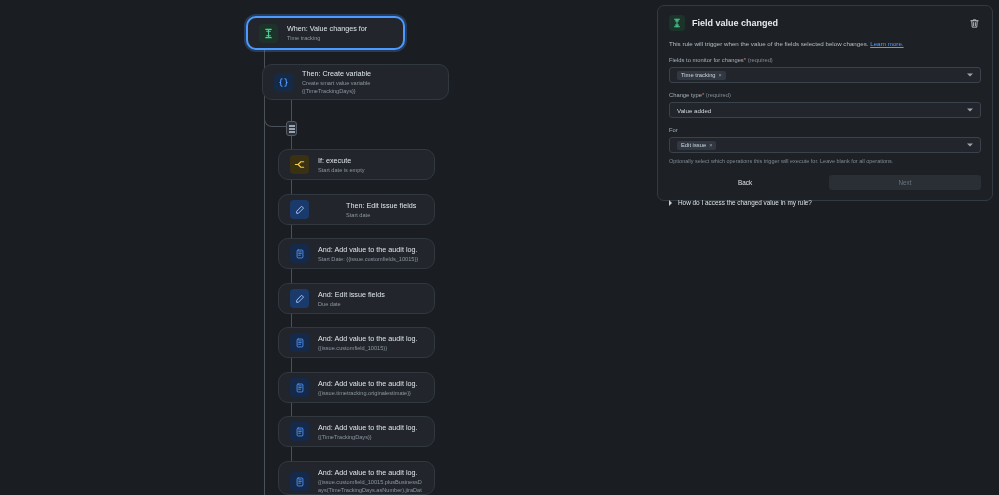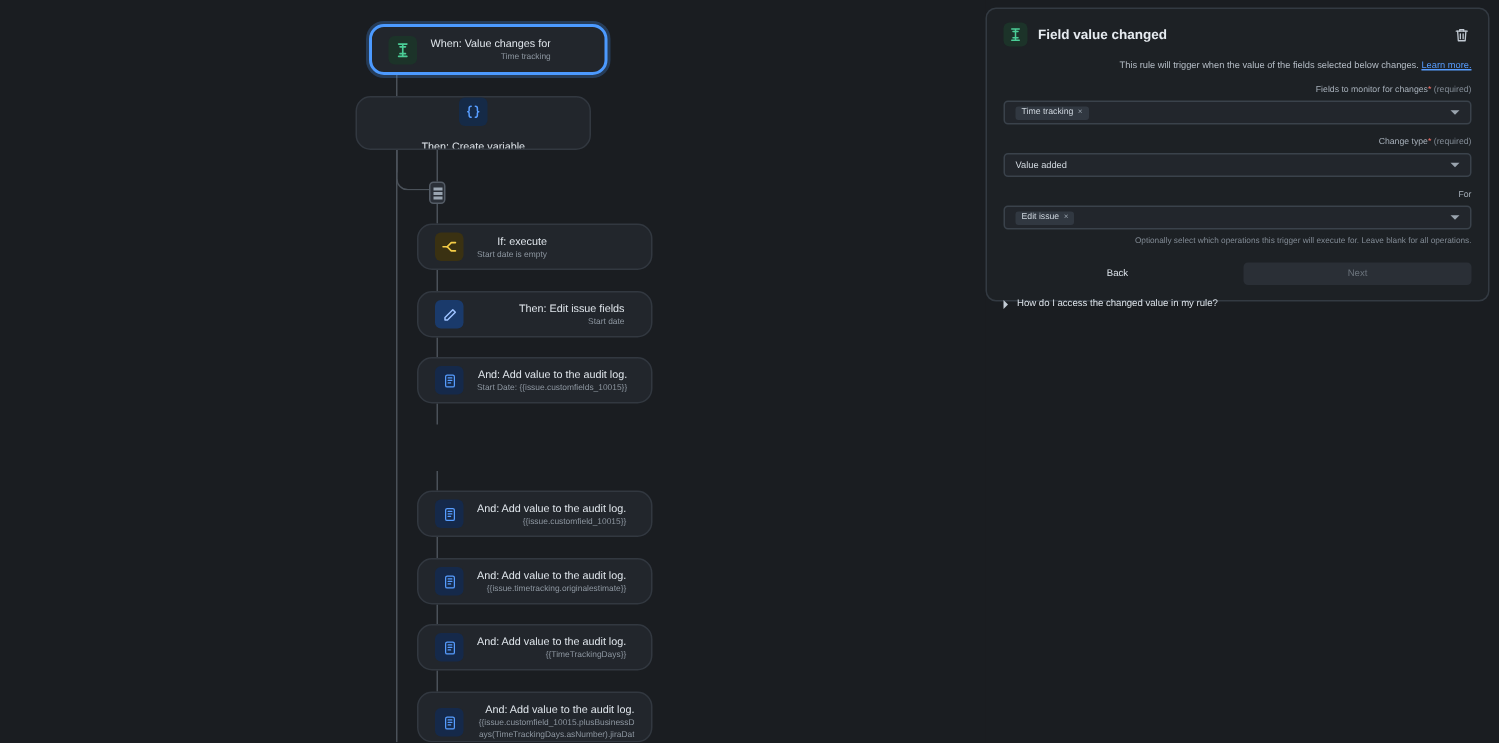--- a/index.html
+++ b/index.html
@@ -3,21 +3,21 @@
 <meta charset="utf-8">
 <style>
   * { box-sizing: border-box; margin: 0; padding: 0; }
   html, body {
     width: 999px; height: 495px;
     background: #1a1d21;
     font-family: "Liberation Sans", sans-serif;
     color: #c7d1db;
     overflow: hidden;
   }
-  #root { position: relative; width: 999px; height: 495px; text-align: right; }
+  #root { position: relative; width: 999px; height: 495px; }
 
   
   #canvas {
     position: absolute; left: 0; top: 0; width: 657px; height: 495px;
     background: #1a1d21;
     overflow: hidden;
   }
 
   
   .conn { position: absolute; background: #4a5159; }
@@ -201,21 +201,21 @@
           <path d="M6 3h12M6 21h12M12 3v18"></path>
           <path d="M8 7h8M8 17h8"></path>
         </svg>
       </div>
       <div class="card-text">
         <div class="card-title">When: Value changes for</div>
         <div class="card-sub">Time tracking</div>
       </div>
     </div>
 
-    <div class="card" style="left:237px; top:64px; width:157px; height:36px;flex-direction:column;">
+    <div class="card" style="left:262px; top:64px; width:187px; height:36px;">
       <div class="card-icon ic-var">
         <svg width="11" height="11" viewBox="0 0 24 24" fill="none" stroke="#579dff" stroke-width="2.2" stroke-linecap="round" stroke-linejoin="round">
           <path d="M9 4c-2 0-3 1-3 3v3c0 1.2-.8 2-2 2 1.2 0 2 .8 2 2v3c0 2 1 3 3 3"></path>
           <path d="M15 4c2 0 3 1 3 3v3c0 1.2.8 2 2 2-1.2 0-2 .8-2 2v3c0 2-1 3-3 3"></path>
         </svg>
       </div>
       <div class="card-text">
         <div class="card-title">Then: Create variable</div>
         <div class="card-sub">Create smart value variable</div>
         <div class="card-sub">{{TimeTrackingDays}}</div>
@@ -254,20 +254,31 @@
           <rect x="5" y="2.5" width="14" height="19" rx="2.5"></rect>
           <path d="M9 7h6M9 11h6M9 15h4"></path>
         </svg>
       </div>
       <div class="card-text">
         <div class="card-title">And: Add value to the audit log.</div>
         <div class="card-sub">Start Date: {{issue.customfields_10015}}</div>
       </div>
     </div>
 
+    <div class="card" style="left:278px; top:283px; width:157px; height:31px;">
+      <div class="card-icon ic-edit">
+        <svg width="10" height="10" viewBox="0 0 24 24" fill="none" stroke="#9dc2ff" stroke-width="2.4" stroke-linecap="round" stroke-linejoin="round">
+          <path d="M16.5 3.5l4 4L8 20H4v-4z"></path>
+        </svg>
+      </div>
+      <div class="card-text">
+        <div class="card-title">And: Edit issue fields</div>
+        <div class="card-sub">Due date</div>
+      </div>
+    </div>
 
     <div class="card" style="left:278px; top:327px; width:157px; height:31px;">
       <div class="card-icon ic-audit">
         <svg width="10" height="10" viewBox="0 0 24 24" fill="none" stroke="#579dff" stroke-width="2" stroke-linecap="round" stroke-linejoin="round">
           <rect x="5" y="2.5" width="14" height="19" rx="2.5"></rect>
           <path d="M9 7h6M9 11h6M9 15h4"></path>
         </svg>
       </div>
       <div class="card-text">
         <div class="card-title">And: Add value to the audit log.</div>

